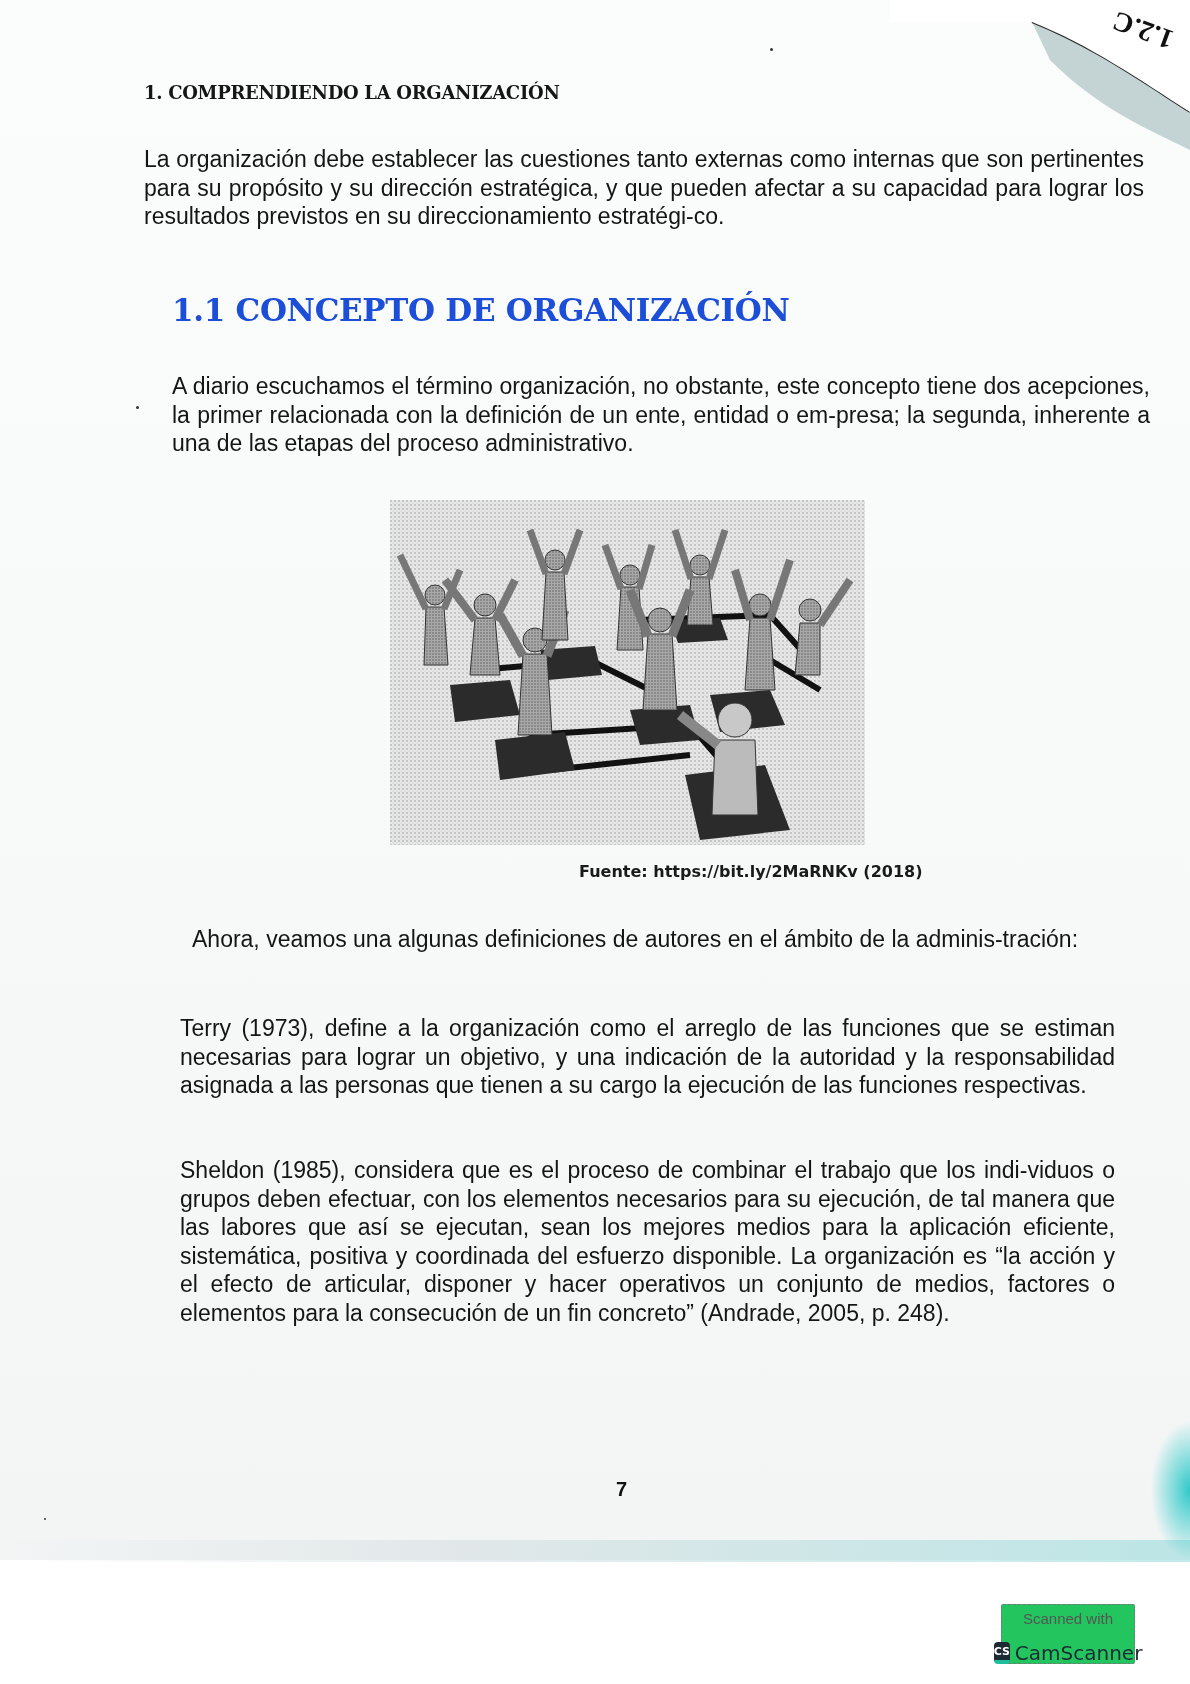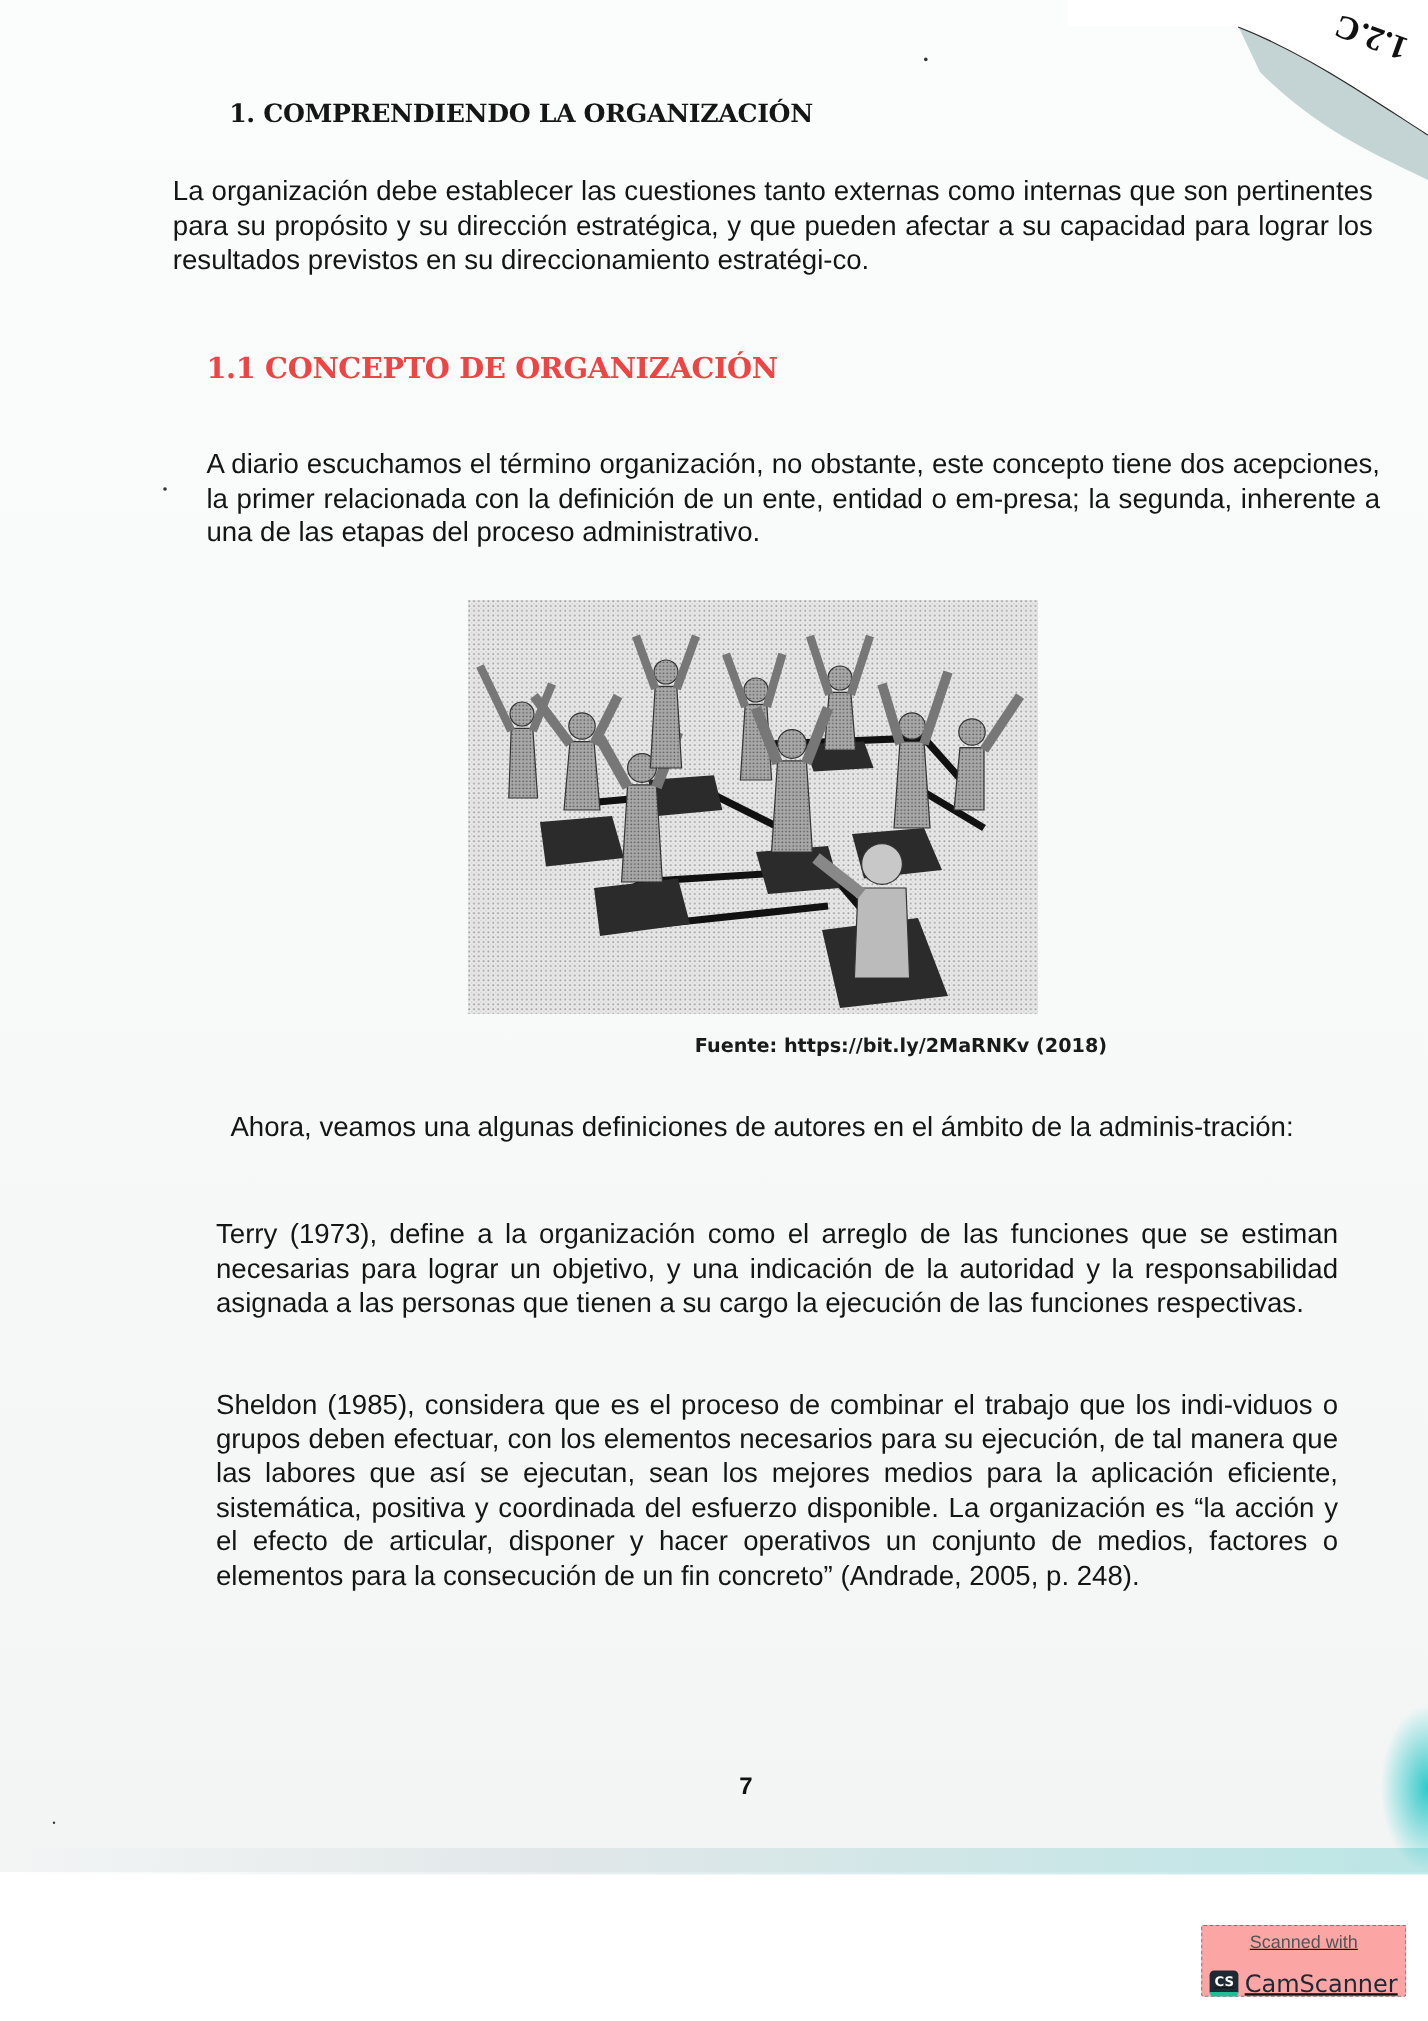--- a/index.html
+++ b/index.html
@@ -16,27 +16,27 @@
   .corner-fold {
     position: absolute; right: 0; top: 0; width: 300px; height: 150px;
   }
   .corner-note {
     position: absolute; left: 1112px; top: 14px;
     font-family: "Liberation Serif", serif; font-size: 28px; font-weight: bold;
     transform: rotate(200deg); transform-origin: center; color: #111;
   }
   .h1 {
     position: absolute; left: 144px; top: 82px;
-    font-family: "DejaVu Serif", serif; font-weight: bold; font-size: 21px;
-    letter-spacing: -0.3px; color: #161616; margin-left: 47px;
+    font-family: "DejaVu Serif", serif; font-weight: bold; font-size: 18px;
+    letter-spacing: -0.3px; color: #161616;
   }
   .h2 {
     position: absolute; left: 172px; top: 292px;
-    font-family: "DejaVu Serif", serif; font-weight: bold; font-size: 24px;
-    letter-spacing: -0.3px; color: #ef4444;
+    font-family: "DejaVu Serif", serif; font-weight: bold; font-size: 31px;
+    letter-spacing: -0.3px; color: #1d4ed8;
   }
   .para {
     position: absolute; font-size: 23px; line-height: 28.5px; color: #151515;
     text-align: justify; text-align-last: left;
   }
   .p1 { left: 144px; top: 145px; width: 1000px; }
   .p2 { left: 172px; top: 372px; width: 978px; }
   .p3 { left: 180px; top: 925px; width: 935px; margin-left: 12px; }
   .p4 { left: 180px; top: 1014px; width: 935px; }
   .p5 { left: 180px; top: 1156px; width: 935px; }
@@ -57,23 +57,23 @@
   }
   .bottom-smear {
     position: absolute; left: 0; top: 1540px; width: 1190px; height: 22px;
     background: linear-gradient(90deg, rgba(200,210,215,0.0), rgba(190,205,210,0.35) 40%, rgba(120,210,210,0.45) 100%);
   }
   .cyan-stain {
     position: absolute; right: 0; top: 1420px; width: 40px; height: 140px;
     background: radial-gradient(ellipse at right center, rgba(0,190,190,0.8), rgba(0,200,200,0) 70%);
   }
   .watermark {
-    position: absolute; left: 1001px; top: 1604px; width: 171px; height: 60px;
-    border: 1.5px dashed #777; border-radius: 2px; background: #fca5a5;
-    box-sizing: border-box; text-align: center; text-decoration: underline;
+    position: absolute; left: 1001px; top: 1604px; width: 134px; height: 60px;
+    border: 1.5px dashed #777; border-radius: 2px; background: #22c55e;
+    box-sizing: border-box; text-align: center;
   }
   .wm-top {
     font-family: "Liberation Sans", sans-serif; font-size: 15px; color: #555; margin-top: 5px;
   }
   .wm-bottom {
     display: flex; align-items: center; justify-content: center; margin-top: 14px; gap: 5px;
   }
   .cs-logo {
     width: 24px; height: 22px; border-radius: 4px; background: #1d2a33;
     color: #fff; font-family: "DejaVu Sans", sans-serif; font-weight: bold; font-size: 11px;

